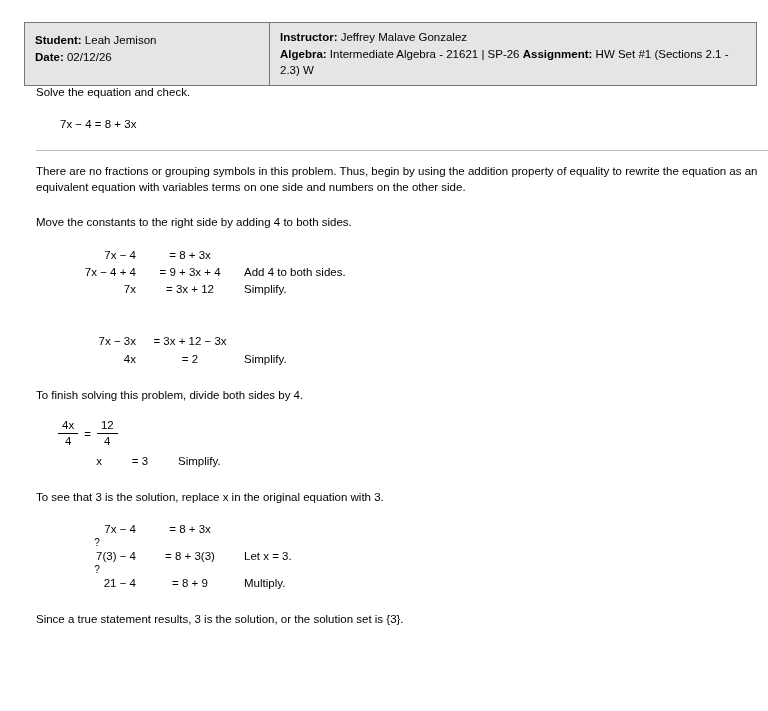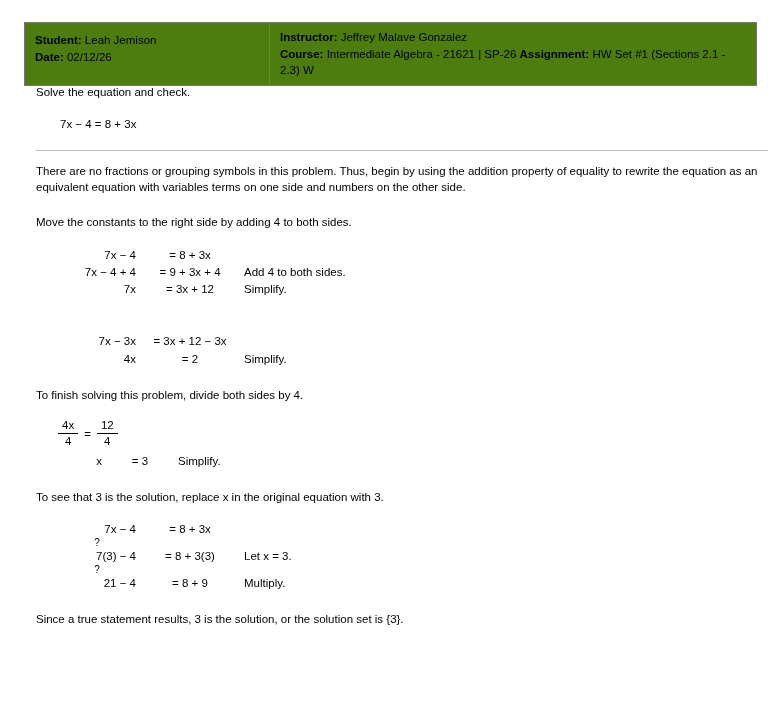--- a/index.html
+++ b/index.html
@@ -20,21 +20,21 @@
   
   .header-box {
     position: absolute;
     left: 24px;
     top: 22px;
     width: 733px;
     box-sizing: border-box;
     border: 1px solid #777;
     display: flex;
     align-items: stretch;
-    background: #4d7c0f;
+    background: #e5e5e5;
   }
   .header-left {
     width: 245px;
     box-sizing: border-box;
     border-right: 1px solid #777;
     padding: 9px 8px 9px 10px;
     line-height: 1.45;
   }
   .header-right {
     flex: 1;
@@ -154,21 +154,21 @@
       <span class="lbl">Date:</span>
       <span>02/12/26</span>
     </div>
   </div>
   <div class="header-right">
     <div class="hdr-line">
       <span class="lbl">Instructor:</span>
       <span>Jeffrey Malave Gonzalez</span>
     </div>
     <div class="hdr-line">
-      <span class="lbl">Course:</span>
+      <span class="lbl">Algebra:</span>
       <span>Intermediate Algebra - 21621 | SP-26</span>
       <span class="lbl">Assignment:</span>
       <span>HW Set #1 (Sections 2.1 - 2.3) W</span>
     </div>
   </div>
 </div>
 
 <div class="content">
 
   <p class="para">Solve the equation and check.</p>

